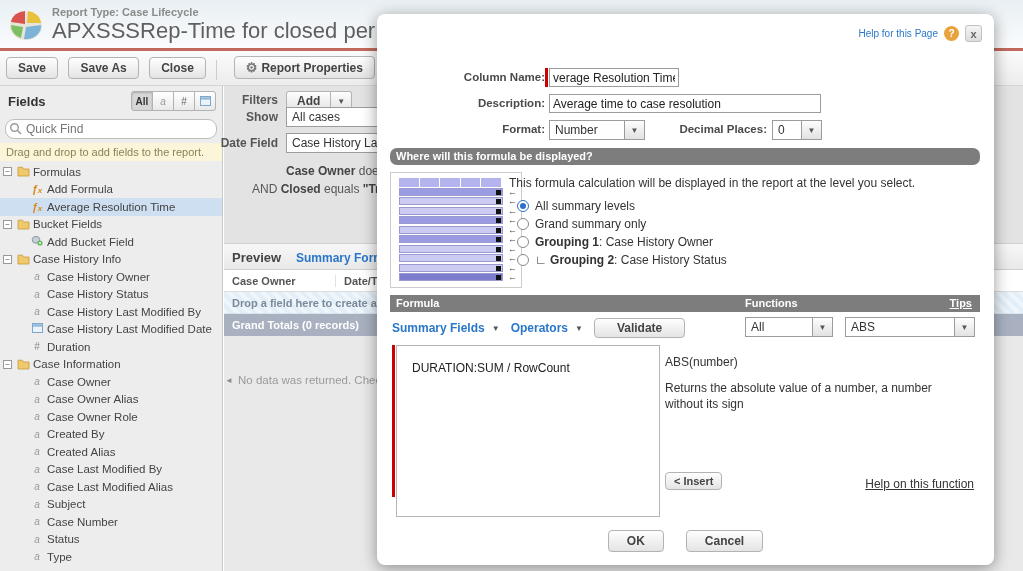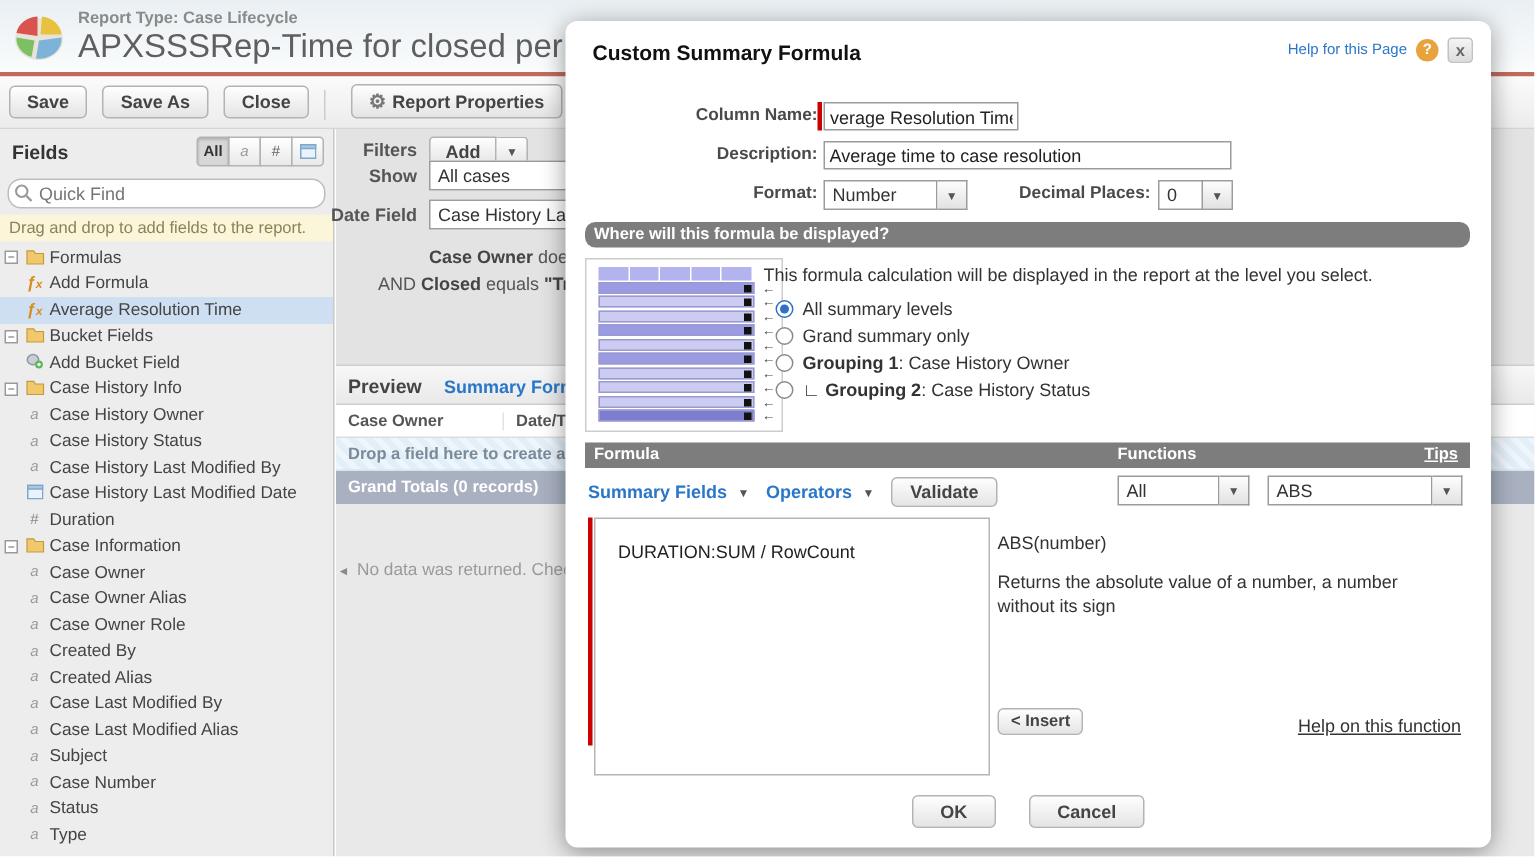--- a/index.html
+++ b/index.html
@@ -41,21 +41,21 @@
   #quick-find-wrap { position:relative; margin:3px 5px 0 5px; }
   #quick-find { width:100%; height:20px; border:1px solid #bdbdbd; border-radius:9px;
     padding:2px 4px 2px 20px; font-size:12px; color:#555; background:#fff; }
   #qf-icon { position:absolute; left:4px; top:3px; }
   #drag-hint { margin-top:4px; background:#fbf6da; color:#8a8357; font-size:11px; padding:3px 6px; }
   #field-tree { margin-top:2px; font-size:11.5px; color:#444; }
   .tree-row { display:flex; align-items:center; height:17.5px; white-space:nowrap; overflow:hidden; cursor:default; }
   .tree-row.sel { background:#cfdff2; }
   .minus-box { width:9px; height:9px; border:1px solid #999; background:#fff; font-size:8px;
     line-height:7px; text-align:center; color:#555; margin:0 4px 0 3px; flex:none; }
-  .lvl1 { padding-left:16px; }
+  .lvl1 { padding-left:30px; }
   .t-icon { width:14px; flex:none; text-align:center; margin-right:3px; font-size:10px; color:#999; }
   .icon-formula { color:#d78d1e; font-weight:bold; font-style:italic; font-size:11px; }
   .icon-text { font-style:italic; color:#9a9a9a; }
   .icon-num { color:#8a8a8a; }
   .folder-svg { position:relative; top:1px; }
 
   
   #filters-panel { position:absolute; left:224px; top:86px; right:0; height:158px;
     background:#e3e3e3; border-bottom:1px solid #cfcfcf; }
   .flt-label { position:absolute; font-size:12px; font-weight:bold; color:#555; text-align:right; width:72px; }
@@ -350,21 +350,20 @@
       <span class="col1">Case Owner</span>
       <span class="col2">Date/Time Ope</span>
     </div>
     <div id="drop-row">Drop a field here to create a gr</div>
     <div id="grand-totals">Grand Totals (0 records)</div>
     <span id="collapse-arrow">◄</span>
     <div id="no-data">No data was returned. Check repor</div>
   </div>
 
   <div id="modal">
-    <div id="dlg-title">Custom Summary Formula</div>
     <div id="dlg-help">
       <a>Help for this Page</a>
       <span id="help-badge">?</span>
       <span id="dlg-close">x</span>
     </div>
 
     <span class="frm-label" style="top:57px;">Column Name:</span>
     <span class="req-bar" style="left:168px; top:54px; height:19px;"></span>
     <input class="frm-input" style="left: 172px; top: 54px; width: 130px;" value="verage Resolution Time">
 
@@ -477,21 +476,21 @@
       <span id="formula-bar-label">Formula</span>
       <span id="functions-bar-label">Functions</span>
       <span id="tips-link">Tips</span>
     </div>
 
     <div id="formula-controls">
       <span class="blue-dd">Summary Fields</span>
       <span class="dd-caret">▼</span>
       <span class="blue-dd">Operators</span>
       <span class="dd-caret">▼</span>
-      <span class="sf-btn" style="padding:2px 12px;">Validate</span>
+      <span class="sf-btn" style="padding:2px 22px;">Validate</span>
     </div>
     <div id="fx-selects">
       <div class="sf-select" id="fx-cat">
         <span class="box">All</span>
         <span class="drop">▼</span>
       </div>
       <div class="sf-select" id="fx-fn">
         <span class="box">ABS</span>
         <span class="drop">▼</span>
       </div>

